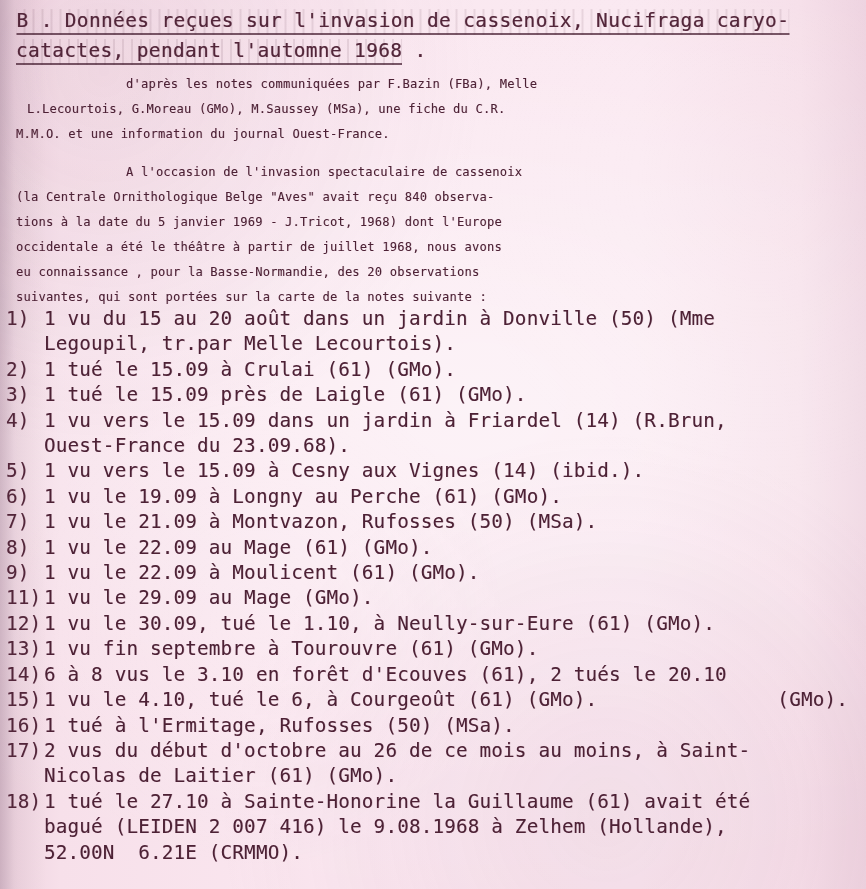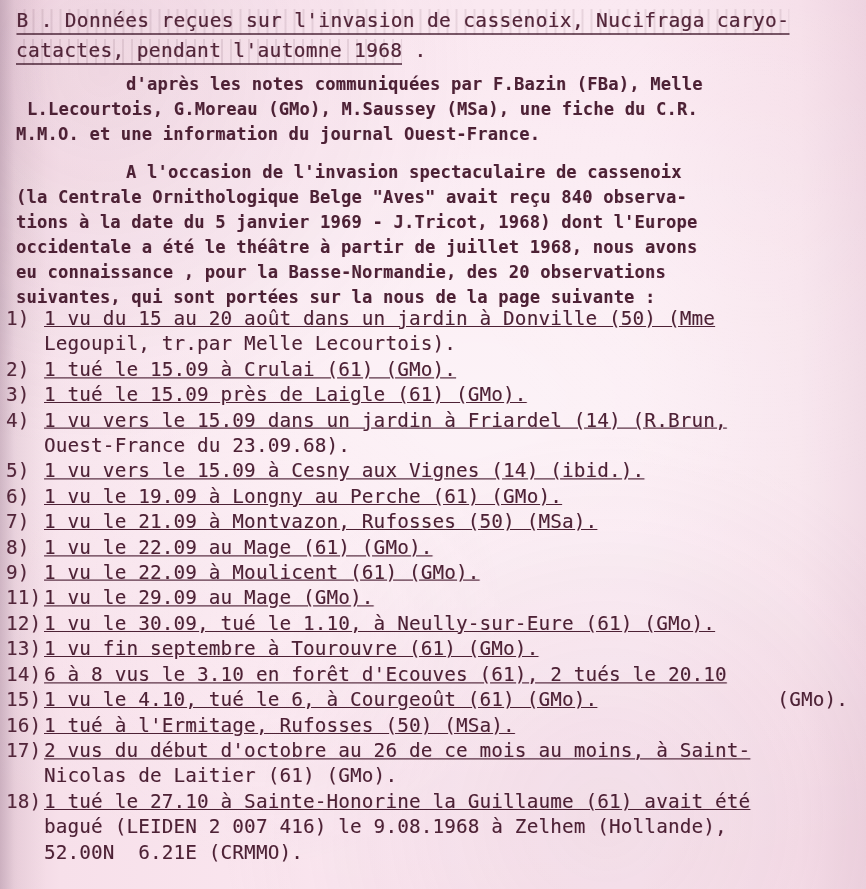--- a/index.html
+++ b/index.html
@@ -60,27 +60,26 @@
     text-shadow: 0.5px 0 0 rgba(83,38,58,0.35), -0.4px 0.3px 0 rgba(83,38,58,0.18);
   }
   .hd .u {
     border-bottom: 2px solid rgba(70,30,50,0.72);
     padding-bottom: 1px;
     background-image: repeating-linear-gradient(90deg, rgba(70,30,50,0.0) 0px, rgba(70,30,50,0.0) 7px, rgba(70,30,50,0.10) 7px, rgba(70,30,50,0.10) 9px);
   }
 
   .para {
     position: absolute;
-    font-size: 17px;
+    font-size: 12px;
     letter-spacing: 0.25px;
     line-height: 25.4px;
     white-space: pre;
     color: #4d2135;
     text-shadow: 0.5px 0 0 rgba(77,33,53,0.28);
-    font-weight: bold;
   }
 
   .listwrap {
     position: absolute;
     left: 0;
     top: 306px;
     width: 866px;
     font-size: 19.2px;
     letter-spacing: 0.22px;
     color: #4d2135;
@@ -95,21 +94,20 @@
   }
   .li .num {
     display: inline-block;
     width: 44px;
     padding-left: 6px;
     box-sizing: border-box;
     color: #53263a;
   }
   .li .txt {
     display: inline;
-    text-decoration: underline;
   }
   .li .cont {
     display: block;
     padding-left: 44px;
     white-space: pre;
   }
   .li .trail {
     position: absolute;
     right: 18px;
     white-space: pre;
@@ -132,21 +130,21 @@
 
     <div class="para" style="left:126px; top:72px;">d'après les notes communiquées par F.Bazin (FBa), Melle</div>
     <div class="para jit1" style="left:27px; top:97px;">L.Lecourtois, G.Moreau (GMo), M.Saussey (MSa), une fiche du C.R.</div>
     <div class="para" style="left:16px; top:122px;">M.M.O. et une information du journal Ouest-France.</div>
 
     <div class="para" style="left:126px; top:160px;">A l'occasion de l'invasion spectaculaire de cassenoix</div>
     <div class="para" style="left:16px; top:185px;">(la Centrale Ornithologique Belge "Aves" avait reçu 840 observa-</div>
     <div class="para jit2" style="left:16px; top:210px;">tions à la date du 5 janvier 1969 - J.Tricot, 1968) dont l'Europe</div>
     <div class="para" style="left:16px; top:235px;">occidentale a été le théâtre à partir de juillet 1968, nous avons</div>
     <div class="para" style="left:16px; top:260px;">eu connaissance , pour la Basse-Normandie, des 20 observations</div>
-    <div class="para jit1" style="left:16px; top:285px;">suivantes, qui sont portées sur la nous de la page suivante :</div>
+    <div class="para jit1" style="left:16px; top:285px;">suivantes, qui sont portées sur la carte de la notes suivante :</div>
 
     <div class="listwrap" id="obs-list">
         <div class="li"><span class="num">1)</span><span class="txt">1 vu du 15 au 20 août dans un jardin à Donville (50) (Mme</span><span class="cont">Legoupil, tr.par Melle Lecourtois).</span></div>
         <div class="li jit1"><span class="num">2)</span><span class="txt">1 tué le 15.09 à Crulai (61) (GMo).</span></div>
         <div class="li"><span class="num">3)</span><span class="txt">1 tué le 15.09 près de Laigle (61) (GMo).</span></div>
         <div class="li jit2"><span class="num">4)</span><span class="txt">1 vu vers le 15.09 dans un jardin à Friardel (14) (R.Brun,</span><span class="cont">Ouest-France du 23.09.68).</span></div>
         <div class="li jit1"><span class="num">5)</span><span class="txt">1 vu vers le 15.09 à Cesny aux Vignes (14) (ibid.).</span></div>
         <div class="li"><span class="num">6)</span><span class="txt">1 vu le 19.09 à Longny au Perche (61) (GMo).</span></div>
         <div class="li"><span class="num">7)</span><span class="txt">1 vu le 21.09 à Montvazon, Rufosses (50) (MSa).</span></div>
         <div class="li jit1"><span class="num">8)</span><span class="txt">1 vu le 22.09 au Mage (61) (GMo).</span></div>

